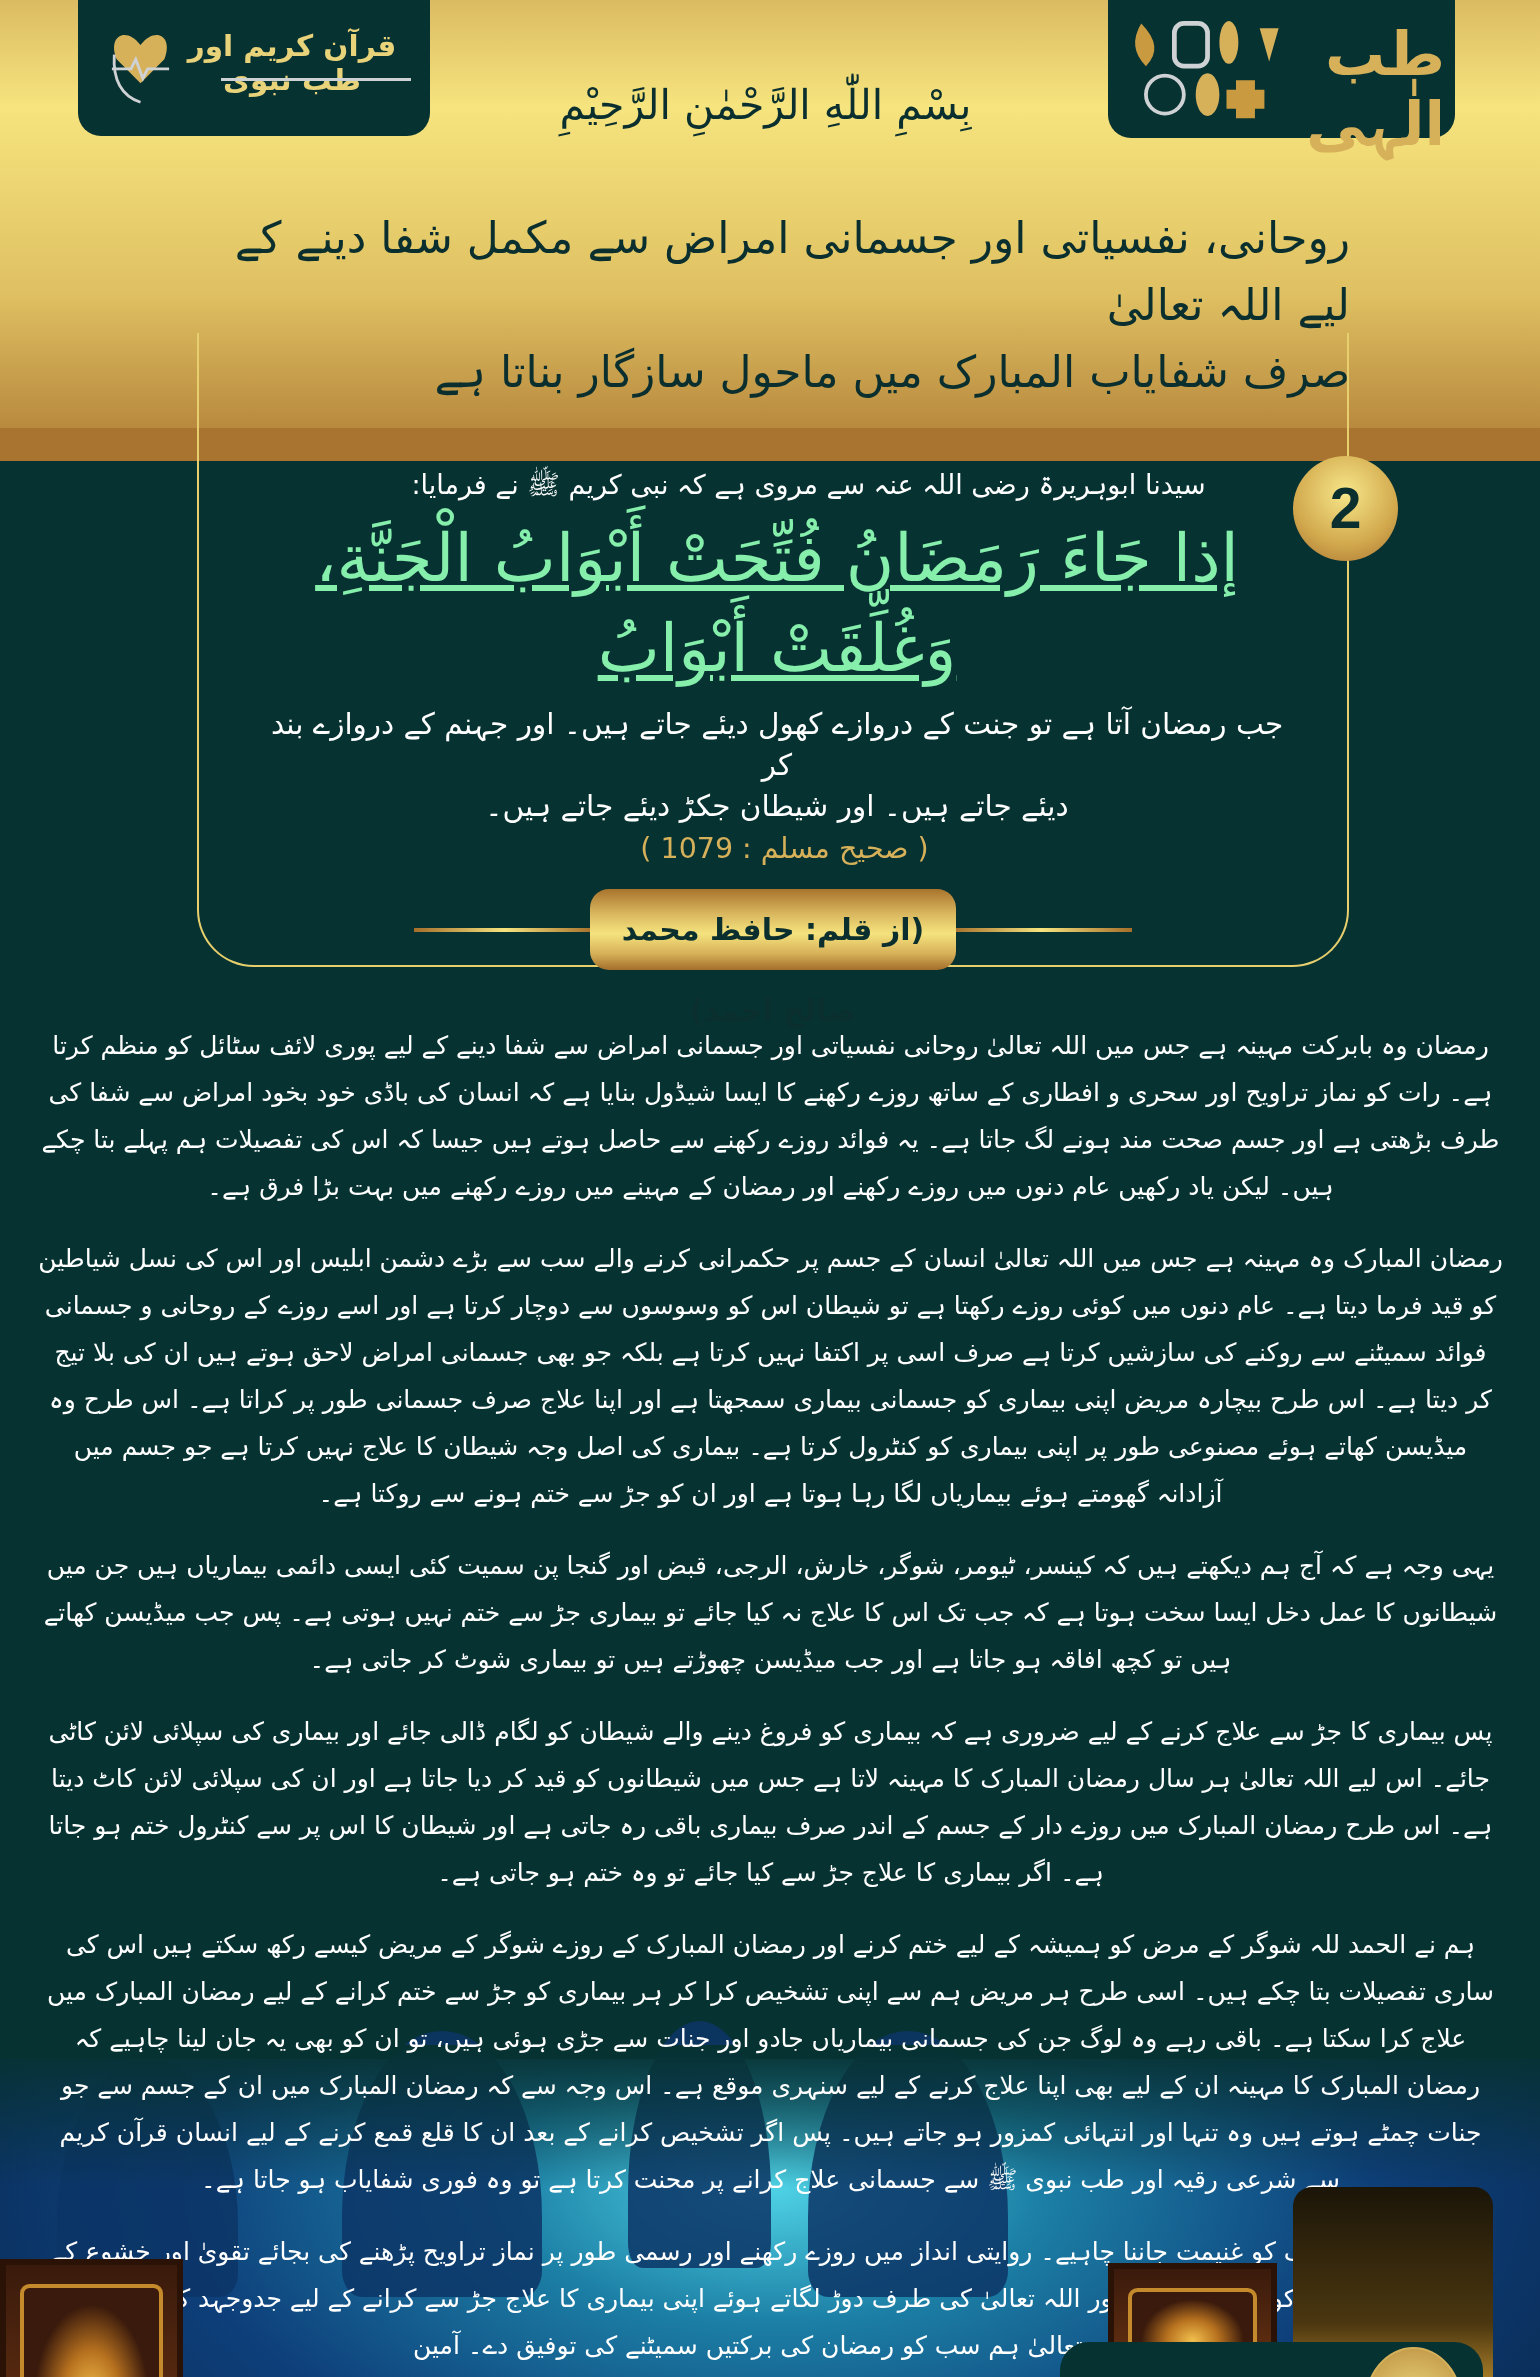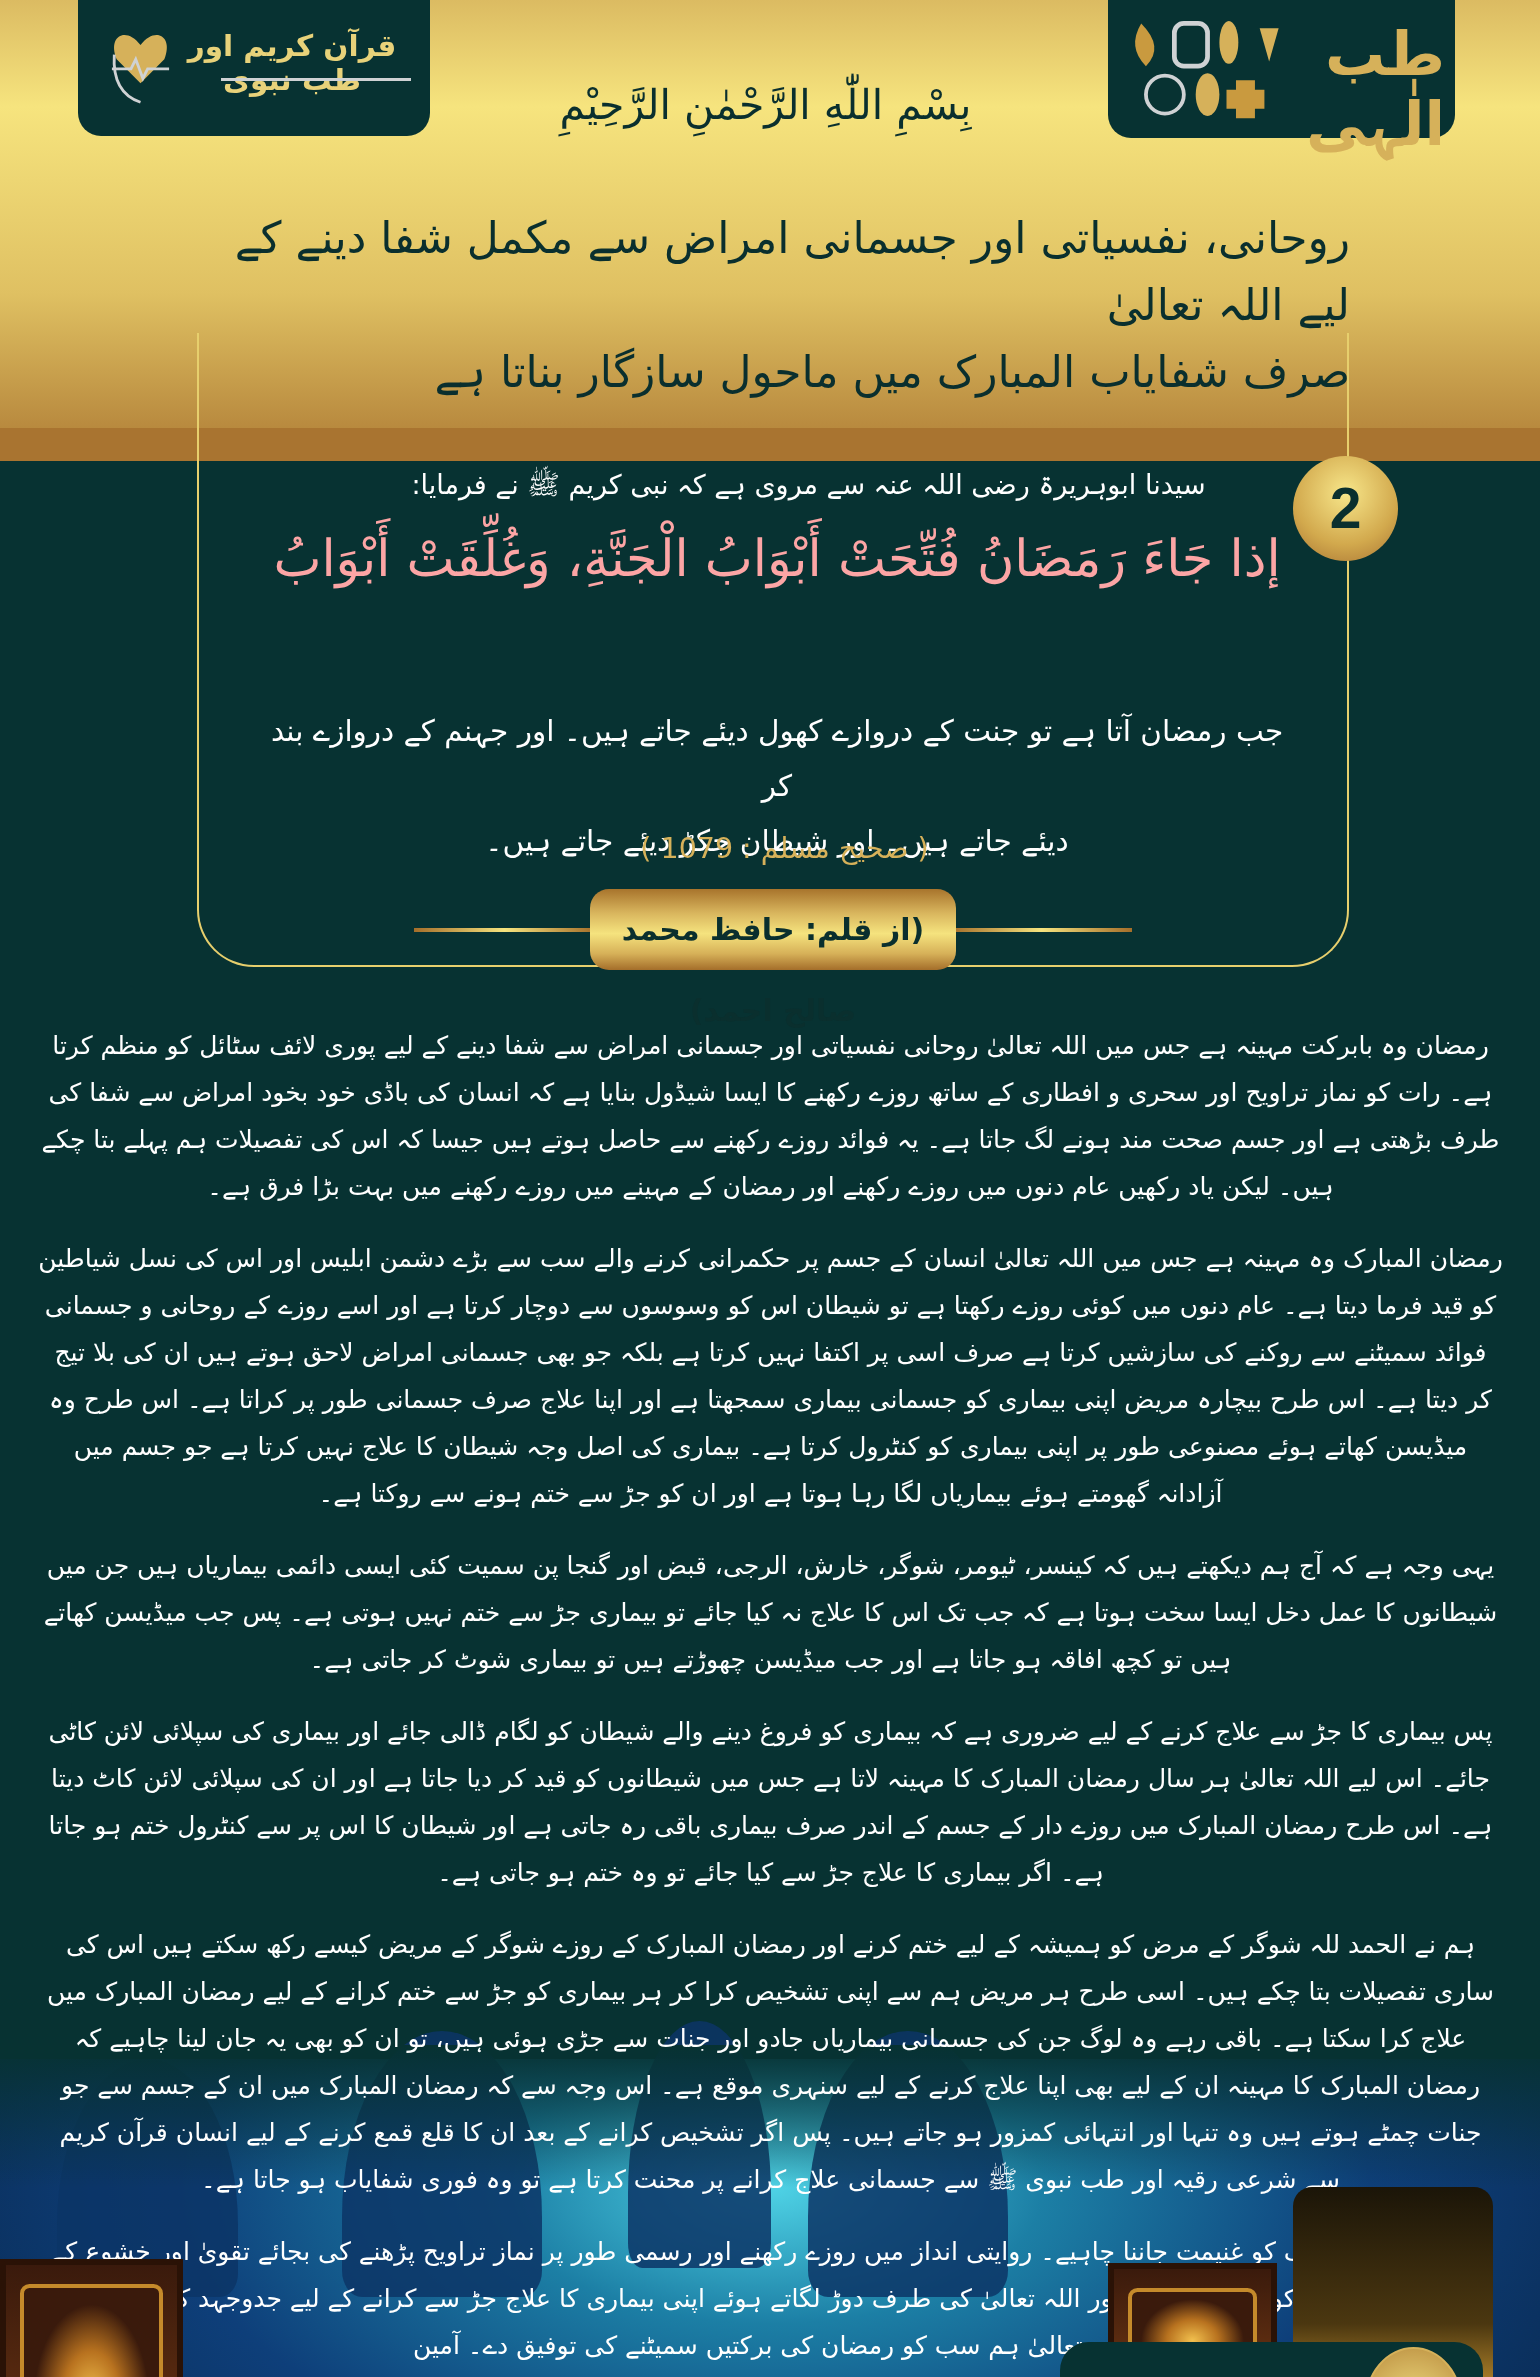--- a/index.html
+++ b/index.html
@@ -11,22 +11,22 @@
     background:linear-gradient(180deg,#a8742c 0%,#cfa855 38%,#f6e47e 48%,#dfc062 60%,#a97430 72%);}
   #arch-clip{left:0;top:0;width:1541px;height:428px;overflow:hidden;}
   .logo-box{background:#073232;border-radius:0 0 23px 23px;}
   .urdu{direction:rtl;text-align:center;font-family:"DejaVu Sans",sans-serif;}
   #headline{left:190px;top:204px;width:1160px;color:#0a2f2e;font-size:44px;font-weight:normal;line-height:67px;text-align:right;}
   #bismillah{left:504px;top:57px;width:523px;color:#0a2f2e;font-size:41px;font-family:"DejaVu Serif",serif;margin-top:24px;}
   
   #frame{left:197px;top:333px;width:1148px;height:632px;border:2.9px solid #e7cf6d;border-top:none;border-radius:0 0 57px 57px;}
   #badge{left:1293px;top:456px;width:105px;height:105px;border-radius:50%;background:radial-gradient(circle at 50% 35%,#f7e68a,#d2a94d 60%,#a77233);color:#0a2f2e;font-size:57px;font-weight:bold;text-align:center;line-height:105px;font-family:"Liberation Sans",sans-serif;}
   #narrator{left:333px;top:468px;width:951px;color:#fff;font-size:27px;}
-  #arabic{left:223px;top:514px;width:1108px;color:#fca5a5;font-size:51px;line-height:90px;font-family:"DejaVu Serif",serif;}
-  #translation{left:266px;top:704px;width:1022px;color:#fff;font-size:29.5px;line-height:55px;}
+  #arabic{left:223px;top:514px;width:1108px;color:#86efac;font-size:66px;line-height:90px;font-family:"DejaVu Serif",serif;text-decoration:underline;}
+  #translation{left:266px;top:704px;width:1022px;color:#fff;font-size:29.5px;line-height:41px;}
   #reference{left:618px;top:832px;width:333px;color:#d6b15a;font-size:28.5px;}
   #author-pill{left:590px;top:889px;width:366px;height:81px;border-radius:19px;}
   #author-pill span{display:block;text-align:center;color:#0a2f2e;font-size:30px;font-weight:bold;line-height:81px;direction:rtl;}
   .hline{height:3.8px;background:linear-gradient(90deg,#a46e2a,#f5e37e,#a46e2a);}
   
   #body{left:38px;top:1022px;width:1465px;}
   .para{color:#fff;font-size:25px;line-height:47px;margin:0 0 25px 0;direction:rtl;text-align:center;}
   
   #scene{left:0;top:2059px;width:1541px;height:514px;background:
      radial-gradient(ellipse at 50% 25%,#4fd3e6 0%,#1c7fa5 25%,#0e3f7a 55%,#07203f 100%);}

